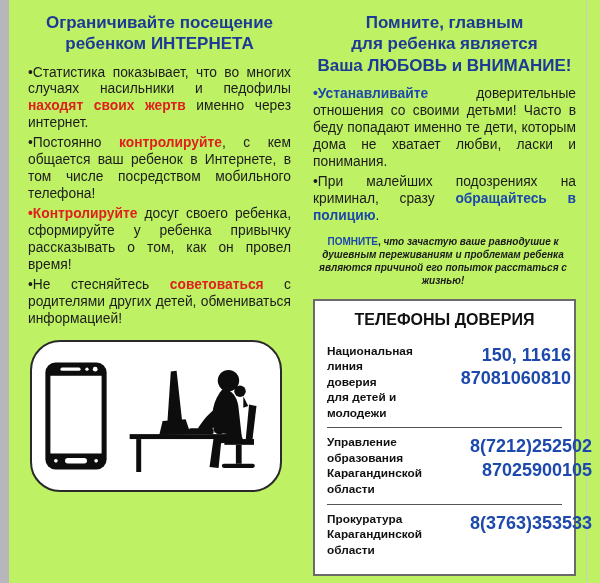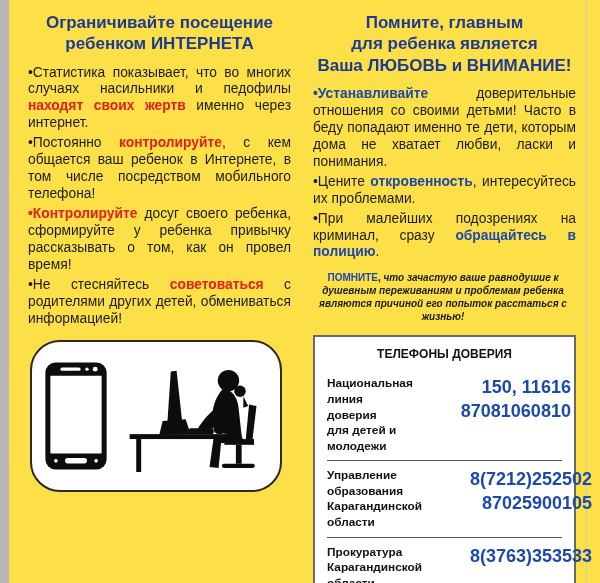--- a/index.html
+++ b/index.html
@@ -1,17 +1,17 @@
 <!DOCTYPE html>
 <html><head>
 <meta charset="utf-8">
 <style>
   html,body{margin:0;padding:0;background:#fff;}
   .page{
-    position:relative;width:600px;height:583px;background:#fde047;overflow:hidden;
+    position:relative;width:600px;height:583px;background:#bef264;overflow:hidden;
     font-family:"Liberation Sans","DejaVu Sans",sans-serif;color:#1c1c1c;
   }
   .left-strip{position:absolute;left:0;top:0;width:9px;height:100%;background:#b7b7bb;}
   .page-edge-line{position:absolute;left:586px;top:0;width:1px;height:100%;background:#cccccc;}
   .columns{position:absolute;left:9px;top:0;width:577px;display:flex;padding:10px 10px 0 19px;box-sizing:border-box;gap:22px;}
   .col{flex:1;min-width:0;}
   .col-title{
     color:#1d3a96;font-weight:bold;text-align:center;font-size:17px;line-height:1.25;
     white-space:pre-line;margin:2px 0 10px 0;
   }
@@ -25,21 +25,21 @@
   }
   .illustration-box{
     margin-top:12px;margin-left:2px;width:248px;height:148px;
     border:2px solid #2a2a2a;border-radius:30px;background:#fff;
     display:flex;align-items:center;justify-content:center;gap:20px;
   }
   .phones-box{
     margin-top:12px;border:2px solid #6a6a6a;background:#fff;
     padding:8px 12px 10px 12px;box-sizing:border-box;
   }
-  .phones-title{text-align:center;font-weight:bold;font-size:12px;color:#111;margin:2px 0 8px 0;}
+  .phones-title{text-align:center;font-weight:bold;font-size:16px;color:#111;margin:2px 0 8px 0;}
   .phone-row{display:flex;justify-content:space-between;align-items:flex-start;padding:7px 0 6px 0;gap:48px;}
   .phone-row + .phone-row{border-top:1.5px solid #555;}
   .phone-label{font-weight:bold;font-size:11.8px;line-height:1.32;white-space:pre-line;color:#111;}
   .phone-numbers{font-weight:bold;font-size:18px;line-height:1.3;white-space:pre-line;color:#1d49ac;text-align:right;}
   .icon-svg{display:block;}
 </style>
 </head>
 <body>
 
 <div class="page">
@@ -94,21 +94,20 @@
           </svg>
         </span>
       </div>
     </div>
 
     <div class="col">
       <div class="col-title">Помните, главным
 для ребенка является
 Ваша ЛЮБОВЬ и ВНИМАНИЕ!</div>
       <p class="para"><span class="s-b">•Устанавливайте</span><span class="s-k"> доверительные отношения со своими детьми! Часто в беду попадают именно те дети, которым дома не хватает любви, ласки и понимания.</span></p>
-      <p class="para"><span class="s-k">•Цените </span><span class="s-b">откровенность</span><span class="s-k">, интересуйтесь их проблемами.</span></p>
       <p class="para"><span class="s-k">•При малейших подозрениях на криминал, сразу </span><span class="s-b">обращайтесь в полицию</span><span class="s-k">.</span></p>
 
       <div class="reminder"><span class="s-b">ПОМНИТЕ</span><span class="s-k">, </span><span class="s-i">что зачастую ваше равнодушие к душевным переживаниям и проблемам ребенка являются причиной его попыток расстаться с жизнью!</span></div>
 
       <div class="phones-box">
         <div class="phones-title">ТЕЛЕФОНЫ ДОВЕРИЯ</div>
 
         <div class="phone-row">
           <div class="phone-label">Национальная
 линия доверия

